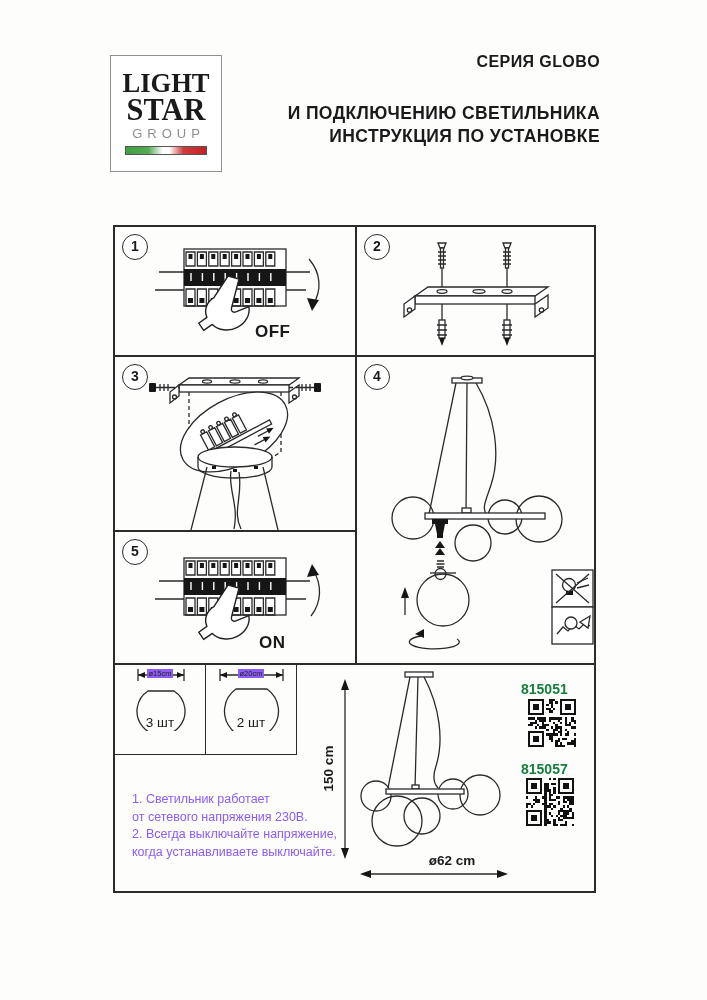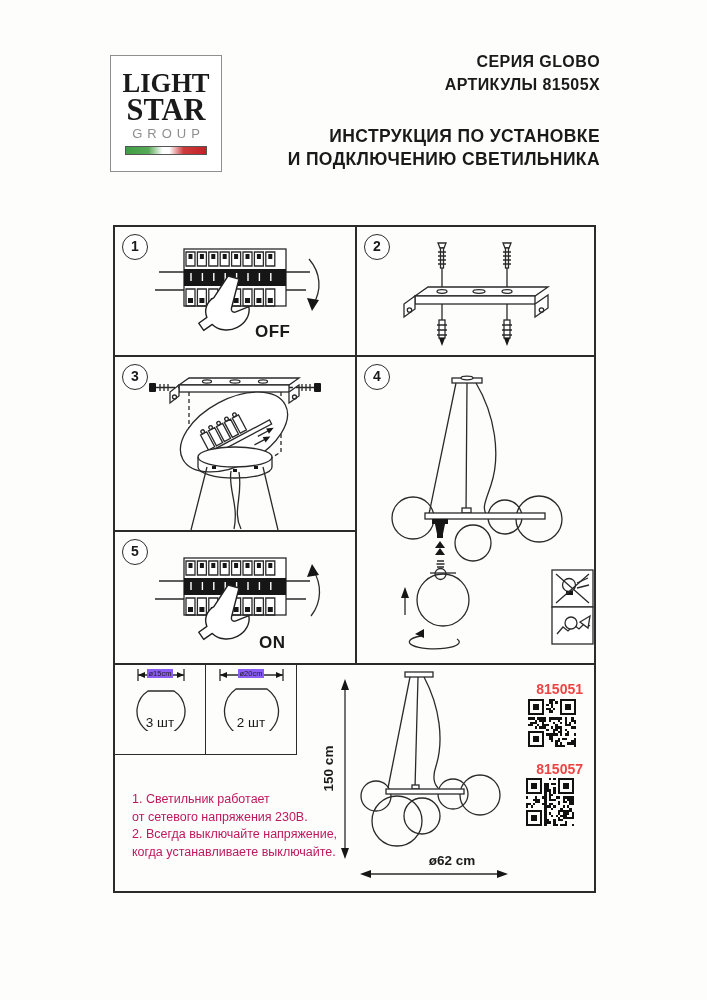--- a/index.html
+++ b/index.html
@@ -36,45 +36,44 @@
   .lnw{stroke:#2a2a2a;stroke-width:1.3;fill:#ffffff;}
   .fill{fill:#161616;stroke:none;}
 
   
   .pbox{position:absolute;border-right:1.5px solid #2b2b2b;border-bottom:1.5px solid #2b2b2b;
         box-sizing:border-box;text-align:center;}
   .dimtiny{position:absolute;top:4px;left:0;width:100%;text-align:center;font-size:7.5px;
            color:#222;}
   .dimtiny span{background:#8b5cf6;padding:0 2px;}
   .qty{position:absolute;bottom:24px;width:100%;text-align:center;font-size:13.5px;color:#1a1a1a;}
-  .notes{font-size:12.5px;line-height:17.5px;color:#be185d;}
+  .notes{font-size:12.5px;line-height:17.5px;color:#8b5cf6;}
   .vdim-label{width:70px;text-align:center;font-size:13.5px;font-weight:bold;
               transform:rotate(-90deg);transform-origin:center;}
   .hdim-label{width:110px;text-align:center;font-size:13.5px;font-weight:bold;}
-  .qr-label{width:62px;text-align:right;font-size:14px;font-weight:bold;color:#ef4444;}
+  .qr-label{width:62px;text-align:left;font-size:14px;font-weight:bold;color:#15803d;}
   .qr{width:48px;height:48px;shape-rendering:crispEdges;}
 </style>
 </head>
 <body>
 
 <div class="sheet">
 
   <div class="abs logo-box">
     <div class="logo-light">LIGHT</div>
     <div class="logo-star">STAR</div>
     <div class="logo-group">GROUP</div>
     <div class="logo-flag"></div>
   </div>
 
   <div class="abs hdr-text">
     <div class="hdr-series">СЕРИЯ GLOBO</div>
-    <div class="hdr-series">АРТИКУЛЫ 81505X</div>
     <div class="hdr-title">
+      <div>И ПОДКЛЮЧЕНИЮ СВЕТИЛЬНИКА</div>
       <div>ИНСТРУКЦИЯ ПО УСТАНОВКЕ</div>
-      <div>И ПОДКЛЮЧЕНИЮ СВЕТИЛЬНИКА</div>
     </div>
   </div>
 
   <div class="abs grid">
 
     <div class="gline" style="left:240px;top:0;width:2px;height:436px;"></div>
     <div class="gline" style="left:0;top:128px;width:479px;height:2px;"></div>
     <div class="gline" style="left:0;top:303px;width:240px;height:2px;"></div>
     <div class="gline" style="left:0;top:436px;width:479px;height:2px;"></div>
 

